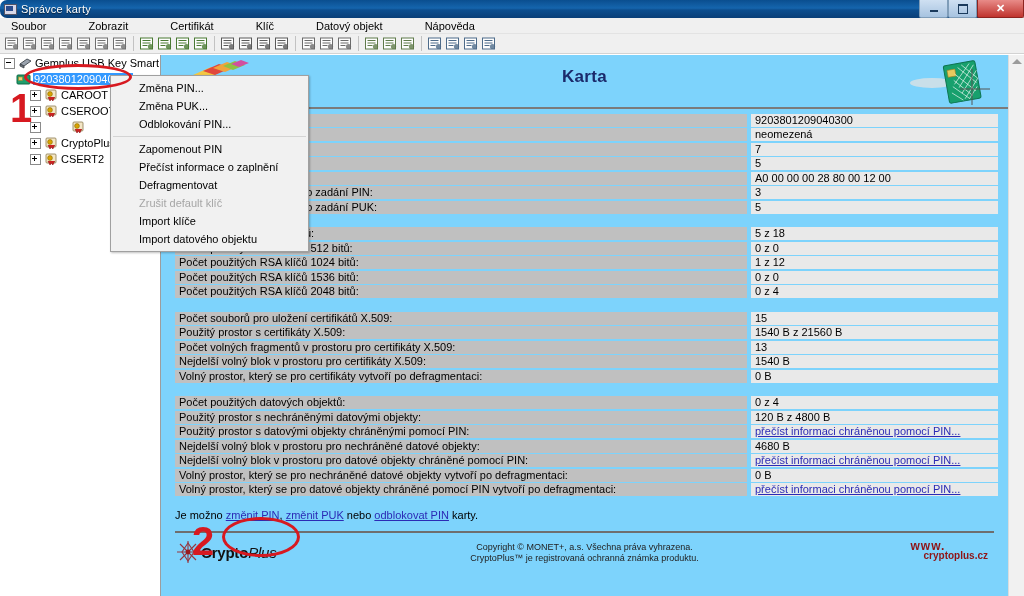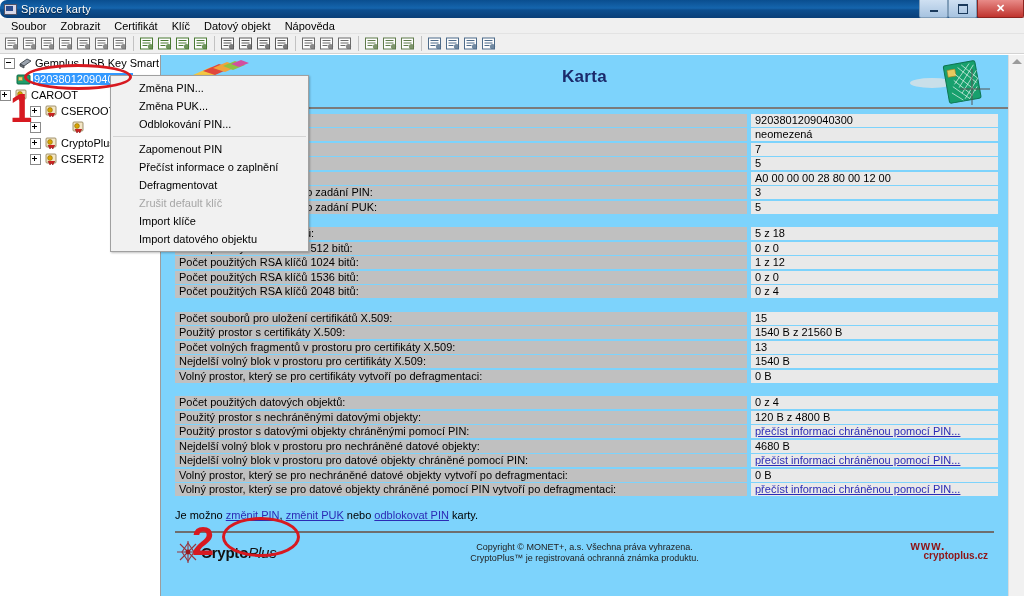--- a/index.html
+++ b/index.html
@@ -35,21 +35,21 @@
   .tb-btn.close{
     width:45px;
     background:linear-gradient(to bottom,#e88b88,#c0342e);
     border-color:#8d2420;color:#fff;font-weight:bold;font-size:11px;
   }
 
   
   .menubar{
     position:absolute;left:0;top:18px;width:1024px;height:16px;
     background:#f0f0f0;border-bottom:1px solid #e3e3e3;
-    display:flex;align-items:center;padding-left:4px;box-sizing:border-box;
+    display:flex;align-items:center;padding-left:4px;box-sizing:border-box;gap:28px;
   }
   .menubar .mi{padding:1px 7px;font-size:11px;color:#000;cursor:default;}
 
   
   .toolbar{
     position:absolute;left:0;top:34px;width:1024px;height:20px;
     background:#f0f0f0;border-bottom:1px solid #d3d3d3;
     display:flex;align-items:center;padding-left:3px;box-sizing:border-box;
   }
   .tbtn{width:17px;height:17px;margin-right:1px;position:relative;flex:none;}
@@ -372,21 +372,21 @@
 
     <div class="trow" style="padding-left:16px;">
       <svg class="ticon" viewBox="0 0 15 14">
         <rect x="1" y="3" width="13" height="9" rx="1" fill="#1f9e6b" stroke="#0e6a46" stroke-width="1"></rect>
         <rect x="2.5" y="5" width="4" height="3.5" fill="#e9d27a" stroke="#9b7f2a" stroke-width=".6"></rect>
       </svg>
       <span class="tlabel sel">9203801209040300</span>
     </div>
 
     <div id="cert-rows">
-        <div class="trow" style="">
+        <div class="trow" style="padding-left: 30px;">
           <div class="texp plus"></div>
           <svg class="ticon" viewBox="0 0 15 14">
             <rect x="2" y="2" width="10" height="9" rx="1" fill="#f3e6c6" stroke="#8a7a4e" stroke-width=".8"></rect>
             <circle cx="6" cy="6" r="2.4" fill="#d9a300" stroke="#8a6b00" stroke-width=".6"></circle>
             <path d="M4 9 l2 4 l1.4-2 l1.4 2 l2-4" fill="#cc2222" stroke="#8d1414" stroke-width=".6"></path>
           </svg>
           <span class="tlabel">CAROOT</span>
         </div>
         <div class="trow" style="padding-left: 30px;">
           <div class="texp plus"></div>

